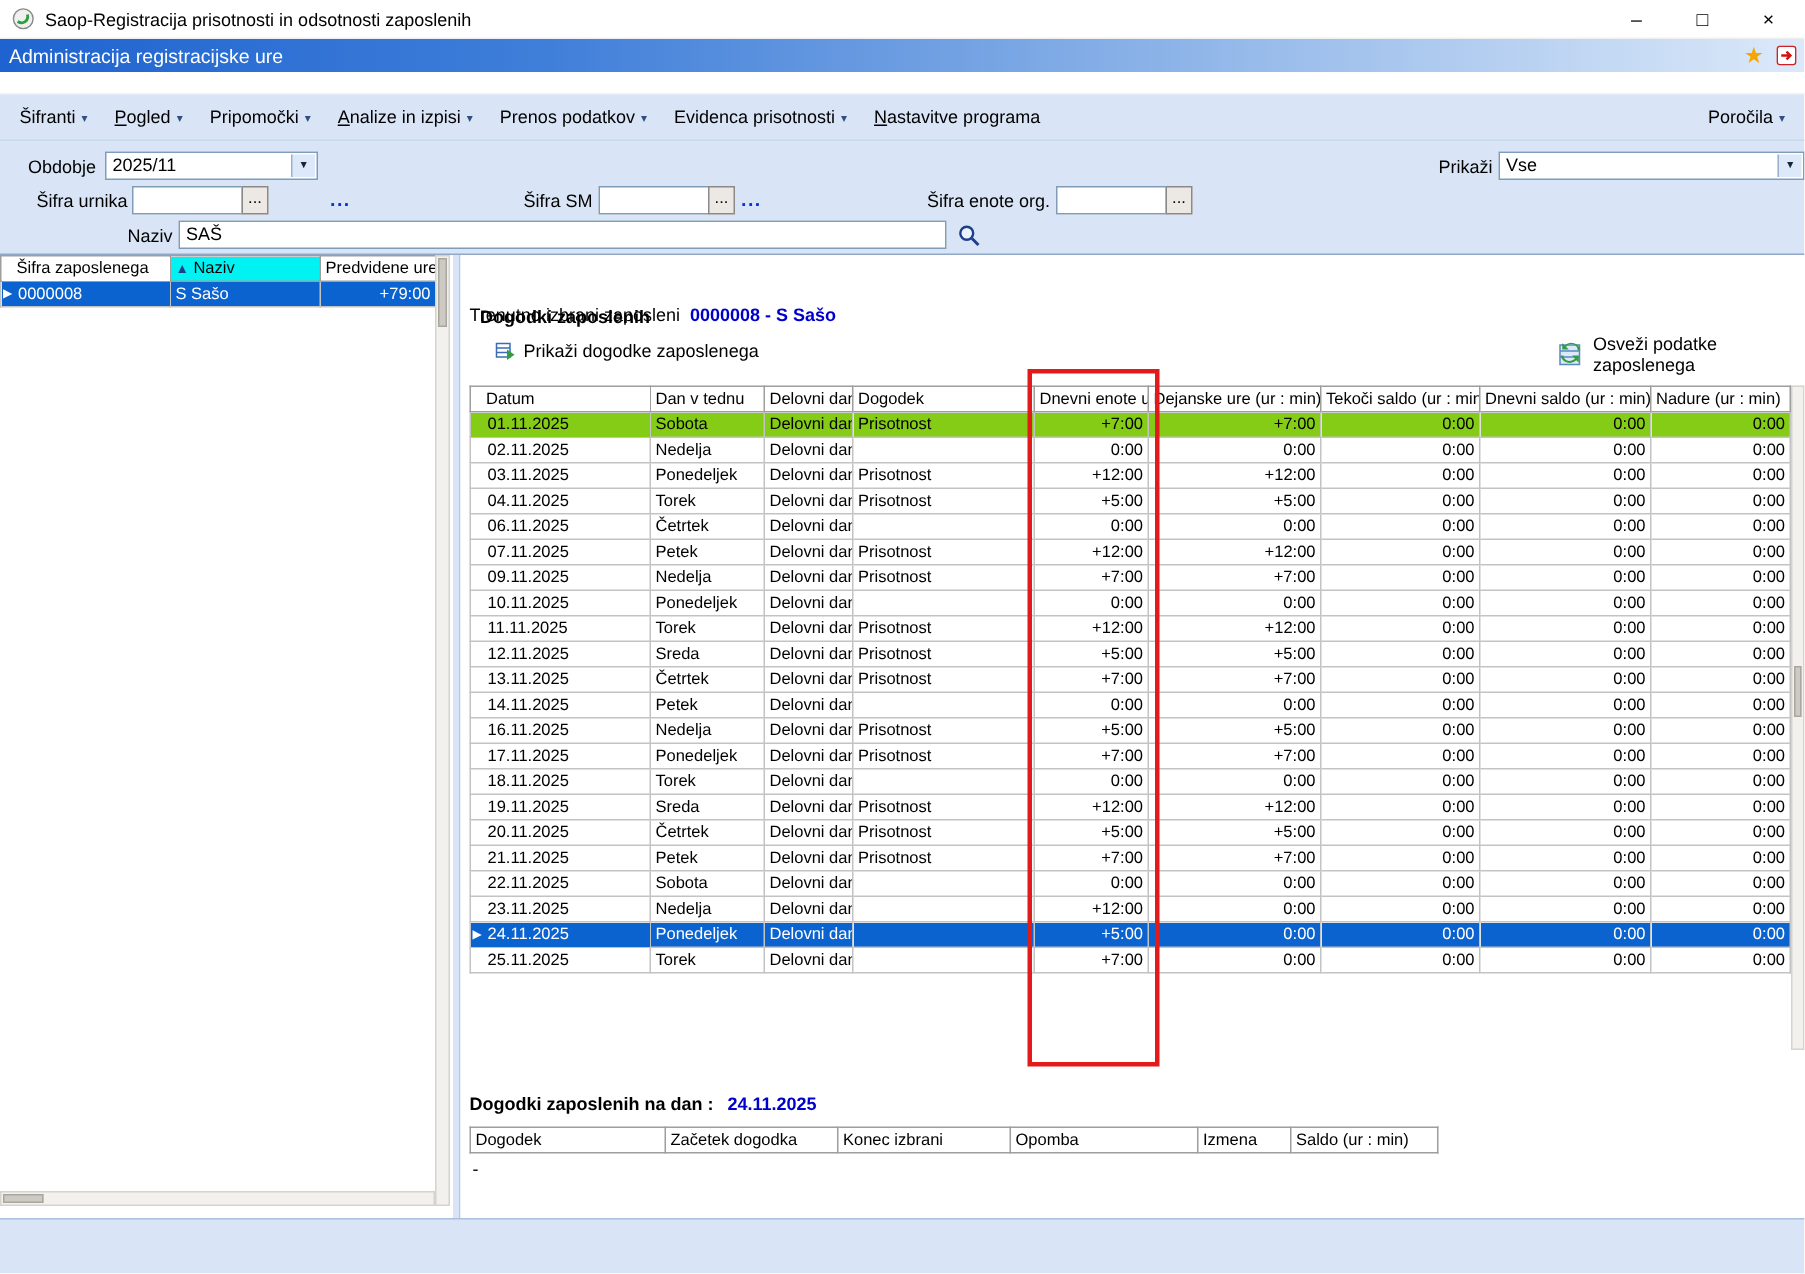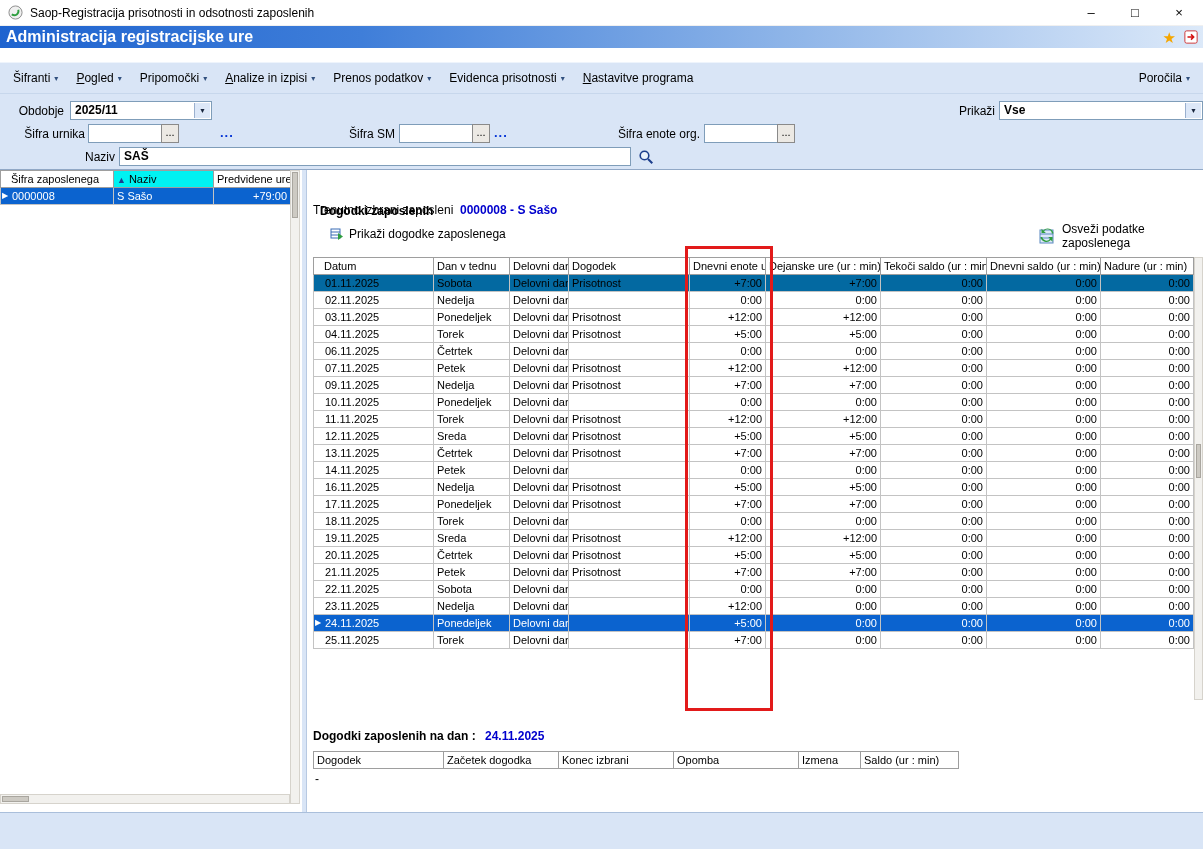--- a/index.html
+++ b/index.html
@@ -14,36 +14,36 @@
   .titlebar { position:absolute; left:0; top:0; width:100%; height:26px; background:#fff;
     display:flex; align-items:center; border-bottom:1px solid #f0f0f0; }
   .app-logo { width:15px; height:15px; margin-left:8px; flex:0 0 auto; }
   .title-text { margin-left:7px; font-size:12px; }
   .win-controls { margin-left:auto; display:flex; margin-right:2px; }
   .win-btn { width:44px; text-align:center; font-size:13px; line-height:24px; cursor:default; }
   
   .appbar { position:absolute; left:0; top:26px; width:100%; height:22px;
     background:linear-gradient(90deg,#1e63cf 0%, #3f7ed9 30%, #8db4e8 65%, #dce9f9 100%);
     display:flex; align-items:center; }
-  .appbar-title { color:#fff; font-weight:bold; font-size:16px; margin-left:6px; }
+  .appbar-title { color:#fff; font-weight:normal; font-size:13px; margin-left:6px; }
   .appbar-icons { margin-left:auto; display:flex; align-items:center; gap:8px; margin-right:5px; }
   .star { color:#f5a600; font-size:15px; line-height:15px; }
   
   .menubar { position:absolute; left:0; top:62px; width:100%; height:32px; background:#d9e5f6;
     border-top:1px solid #eef4fc; border-bottom:1px solid #c7d7ec;
     display:flex; align-items:center; padding:0 4px; }
   .menu-item { font-size:12px; padding:4px 9px; cursor:default; white-space:nowrap; }
   .menu-item .caret { font-size:8px; color:#31507e; margin-left:4px; vertical-align:1px; }
   .menu-item.right { margin-left:auto; }
   
   .filterbar { position:absolute; left:0; top:94px; width:100%; height:76px; background:#d9e5f6;
     border-bottom:1px solid #91a8c6; }
   .flabel { position:absolute; font-size:12px; text-align:right; height:19px; line-height:19px; }
   .finput { position:absolute; background:#fff; border:1px solid #7f9db9; font-size:12px;
-    padding:1px 4px; height:19px; line-height:15px; white-space:nowrap; overflow:hidden;font-weight:bold; }
+    padding:1px 4px; height:19px; line-height:15px; white-space:nowrap; overflow:hidden; }
   .combo { padding-right:18px; }
   .combo-arrow { position:absolute; right:1px; top:1px; bottom:1px; width:16px;
     background:#dde8f8; border-left:1px solid #9ab0cf; text-align:center;
     font-size:7px; line-height:15px; color:#16243c; }
   .ellipsis-btn { position:absolute; height:19px; width:18px; background:#ece9e4;
     border:1px solid #8a8a8a; font-size:11px; line-height:15px; text-align:center; cursor:default; }
   .lookup { position:absolute; color:#0433d6; font-weight:bold; font-size:13px; letter-spacing:1px; }
   
   .left-panel-bg { position:absolute; left:0; top:170px; width:302px; height:642px; background:#fff; }
   .splitter { position:absolute; left:302px; top:170px; width:5px; height:642px; background:#d9e5f6;
@@ -51,21 +51,21 @@
   .right-panel-bg { position:absolute; left:307px; top:170px; width:896px; height:642px; background:#fff; }
   
   table.grid { border-collapse:collapse; table-layout:fixed; font-size:11px; background:#fff; }
   .grid th, .grid td { border:1px solid #c3c3c3; height:17px; padding:0 3px;
     white-space:nowrap; overflow:hidden; font-weight:normal; text-align:left; }
   .grid th { border-color:#9e9e9e; background:#fff; }
   .grid td.num { text-align:right; }
   .grid .first { position:relative; padding-left:11px; }
   .grid th.first { padding-left:10px; }
   .row-marker { position:absolute; left:1px; top:3px; font-size:8px; color:#ffffff; }
-  tr.row-green td { background:#0369a1;margin-top:22px; }
+  tr.row-green td { background:#84cc16;margin-top:22px; }
   tr.row-selected td { background:#0b63cf; color:#fff; }
   th.sorted { background:#00f2f2; }
   .sort-arrow { color:#1b3f8f; font-size:9px; margin-right:3px; }
   
   .rp-title { position:absolute; left:320px; top:177px; font-weight:bold; font-size:12px;margin-top:27px; }
   .rp-current-label { position:absolute; left:313px; top:203px; font-size:12px; }
   .rp-current-value { position:absolute; left:460px; top:203px; font-size:12px; font-weight:bold; color:#0000cd; }
   .rp-showlink { position:absolute; left:330px; top:227px; display:flex; align-items:center; gap:5px; font-size:12px; cursor:default; }
   .rp-refresh { position:absolute; left:1037px; top:222px; display:flex; align-items:center; gap:5px; font-size:12px; cursor:default; }
   .de-title { position:absolute; left:313px; top:729px; font-weight:bold; font-size:12px; }

